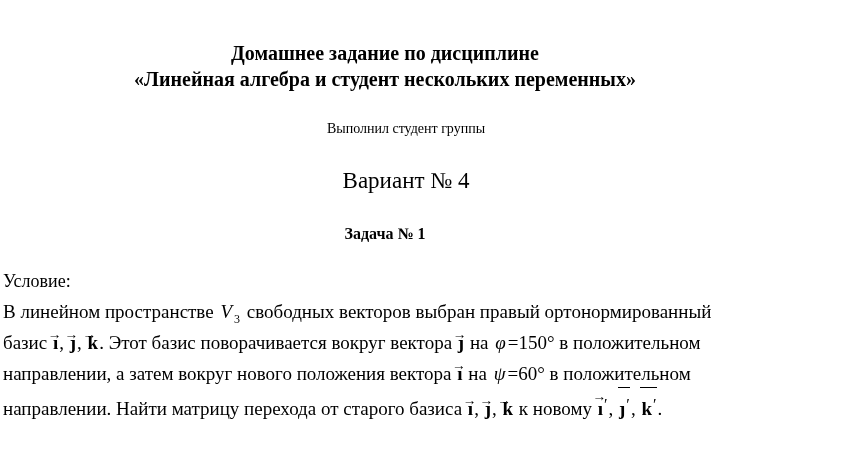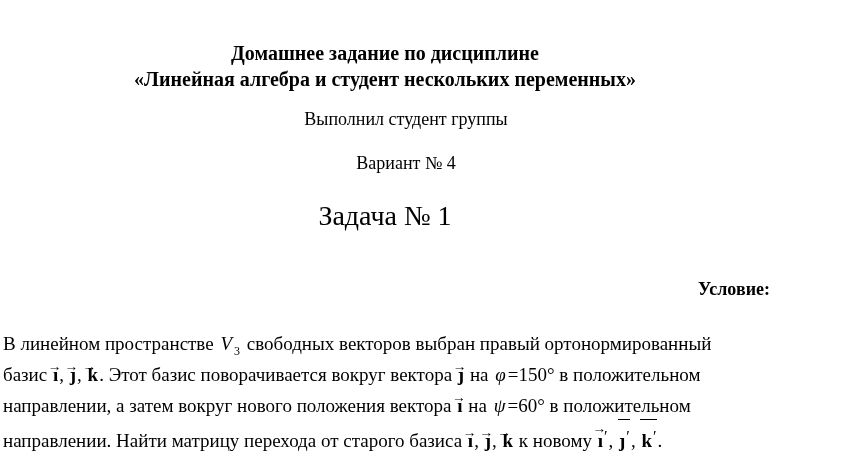--- a/index.html
+++ b/index.html
@@ -22,48 +22,47 @@
     text-align: center;
     font-weight: bold;
     font-size: 20px;
     line-height: 26px;
   }
   .center-block {
     width: 812px;
     text-align: center;
   }
   .author-line {
-    margin-top: 16px;
-    font-size: 18px;
+    margin-top: 26px;
+    font-size: 14px;
     line-height: 22px;
   }
   .variant-line {
-    margin-top: 22px;
-    font-size: 18px;
+    margin-top: 30px;
+    font-size: 23px;
     line-height: 22px;
   }
   .task-title {
     text-align: center;
-    font-weight: normal;
-    font-size: 28px;
+    font-weight: bold;
+    font-size: 16px;
     line-height: 28px;
     margin: 28px 0 0 0;
   }
   .section-label {
-    font-weight: bold;
+    font-weight: normal;
     font-size: 18px;
     line-height: 22px;
-    margin: 48px 0 0 3px;
-    text-align: right;
+    margin: 22px 0 0 3px;
   }
   .section-label.solution {
     margin-top: 14px;
   }
   .condition {
-    margin: 28px 36px 0 3px;
+    margin: 4px 36px 0 3px;
     font-size: 19px;
     line-height: 31px;
   }
   .cond-line {
     white-space: nowrap;
   }
   
   .mvar {
     font-style: italic;
     margin: 0 2px;

